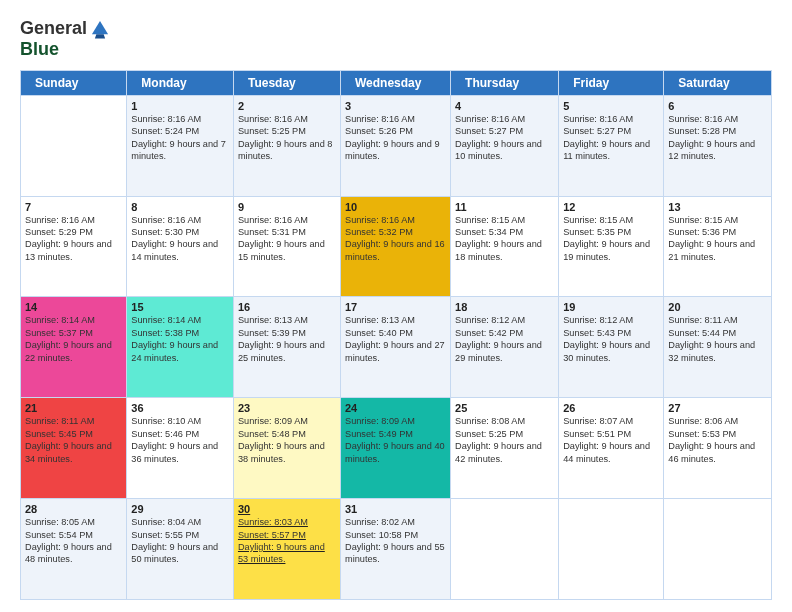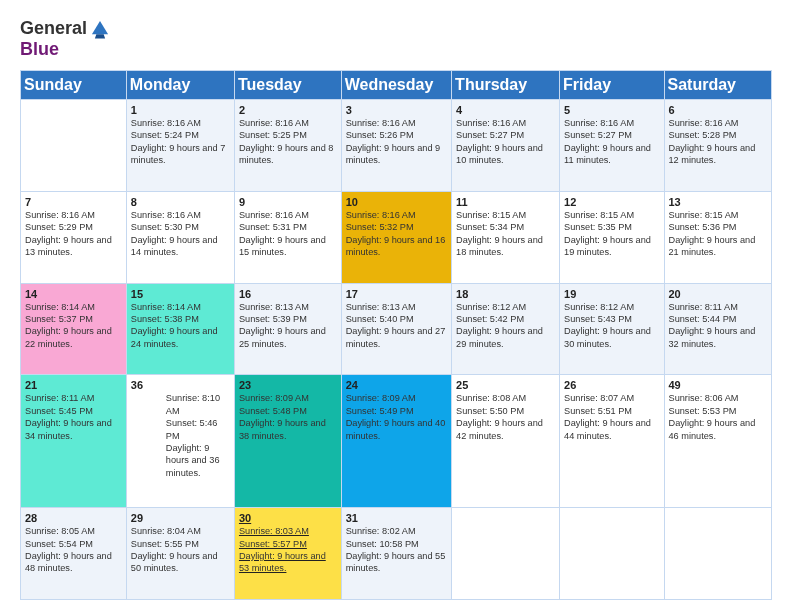--- a/index.html
+++ b/index.html
@@ -26,21 +26,21 @@
     .logo {
       display: flex;
       align-items: center;
     }
     .logo-text {
       font-size: 18px;
       font-weight: bold;
       line-height: 1.1;
     }
     .logo-general { color: #333; }
-    .logo-blue { color: #701a75; }
+    .logo-blue { color: #14532d; }
     .logo-icon {
       width: 22px;
       height: 22px;
       margin-left: 2px;
     }
     .title-block {
       text-align: right;
     }
     .month-title {
       font-size: 32px;
@@ -54,23 +54,23 @@
       margin-top: 2px;
     }
     .calendar {
       width: 100%;
       border-collapse: collapse;
       flex: 1;
     }
     .calendar thead tr th {
       background-color: #2e74c0;
       color: #fff;
-      font-size: 16px;
+      font-size: 12px;
       font-weight: bold;
-      padding: 5px 3px;
+      padding: 5px 14px;
       text-align: left;
       border: 1px solid #c5d8f0;
     }
     .calendar tbody tr td {
       border: 1px solid #c5d8f0;
       vertical-align: top;
       padding: 4px 4px 2px 4px;
       font-size: 9.5px;
       color: #222;
       width: 113px;
@@ -211,21 +211,21 @@
 Daylight: 9 hours and 19 minutes.</div>
           </td>
           <td style="background: rgb(255, 255, 255);">
             <span class="day-num">13</span>
             <div class="cell-content" style="white-space: pre-line;">Sunrise: 8:15 AM
 Sunset: 5:36 PM
 Daylight: 9 hours and 21 minutes.</div>
           </td>
         </tr>
         <tr>
-          <td style="background: #f9a8d4;">
+          <td style="background: #ec4899;">
             <span class="day-num">14</span>
             <div class="cell-content" style="white-space: pre-line;">Sunrise: 8:14 AM
 Sunset: 5:37 PM
 Daylight: 9 hours and 22 minutes.</div>
           </td>
           <td style="background: #5eead4;">
             <span class="day-num">15</span>
             <div class="cell-content" style="white-space: pre-line;">Sunrise: 8:14 AM
 Sunset: 5:38 PM
 Daylight: 9 hours and 24 minutes.</div>
@@ -255,58 +255,58 @@
 Daylight: 9 hours and 30 minutes.</div>
           </td>
           <td style="background: rgb(238, 243, 250);">
             <span class="day-num">20</span>
             <div class="cell-content" style="white-space: pre-line;">Sunrise: 8:11 AM
 Sunset: 5:44 PM
 Daylight: 9 hours and 32 minutes.</div>
           </td>
         </tr>
         <tr>
-          <td style="background: #5eead4;">
+          <td style="background: #ef4444;">
             <span class="day-num">21</span>
             <div class="cell-content" style="white-space: pre-line;">Sunrise: 8:11 AM
 Sunset: 5:45 PM
 Daylight: 9 hours and 34 minutes.</div>
           </td>
           <td style="background: rgb(255, 255, 255);">
             <span class="day-num">36</span>
-            <div class="cell-content" style="white-space: pre-line; margin-left: 35px;">Sunrise: 8:10 AM
+            <div class="cell-content" style="white-space: pre-line;">Sunrise: 8:10 AM
 Sunset: 5:46 PM
 Daylight: 9 hours and 36 minutes.</div>
           </td>
-          <td style="background: #14b8a6;">
+          <td style="background: #fef9c3;">
             <span class="day-num">23</span>
             <div class="cell-content" style="white-space: pre-line;">Sunrise: 8:09 AM
 Sunset: 5:48 PM
 Daylight: 9 hours and 38 minutes.</div>
           </td>
-          <td style="background: #0ea5e9;">
+          <td style="background: #14b8a6;">
             <span class="day-num">24</span>
             <div class="cell-content" style="white-space: pre-line;">Sunrise: 8:09 AM
 Sunset: 5:49 PM
 Daylight: 9 hours and 40 minutes.</div>
           </td>
           <td style="background: rgb(255, 255, 255);">
             <span class="day-num">25</span>
             <div class="cell-content" style="white-space: pre-line;">Sunrise: 8:08 AM
-Sunset: 5:50 PM
+Sunset: 5:25 PM
 Daylight: 9 hours and 42 minutes.</div>
           </td>
           <td style="background: rgb(255, 255, 255);">
             <span class="day-num">26</span>
             <div class="cell-content" style="white-space: pre-line;">Sunrise: 8:07 AM
 Sunset: 5:51 PM
 Daylight: 9 hours and 44 minutes.</div>
           </td>
           <td style="background: rgb(255, 255, 255);">
-            <span class="day-num">49</span>
+            <span class="day-num">27</span>
             <div class="cell-content" style="white-space: pre-line;">Sunrise: 8:06 AM
 Sunset: 5:53 PM
 Daylight: 9 hours and 46 minutes.</div>
           </td>
         </tr>
         <tr>
           <td style="background: rgb(238, 243, 250);">
             <span class="day-num">28</span>
             <div class="cell-content" style="white-space: pre-line;">Sunrise: 8:05 AM
 Sunset: 5:54 PM

